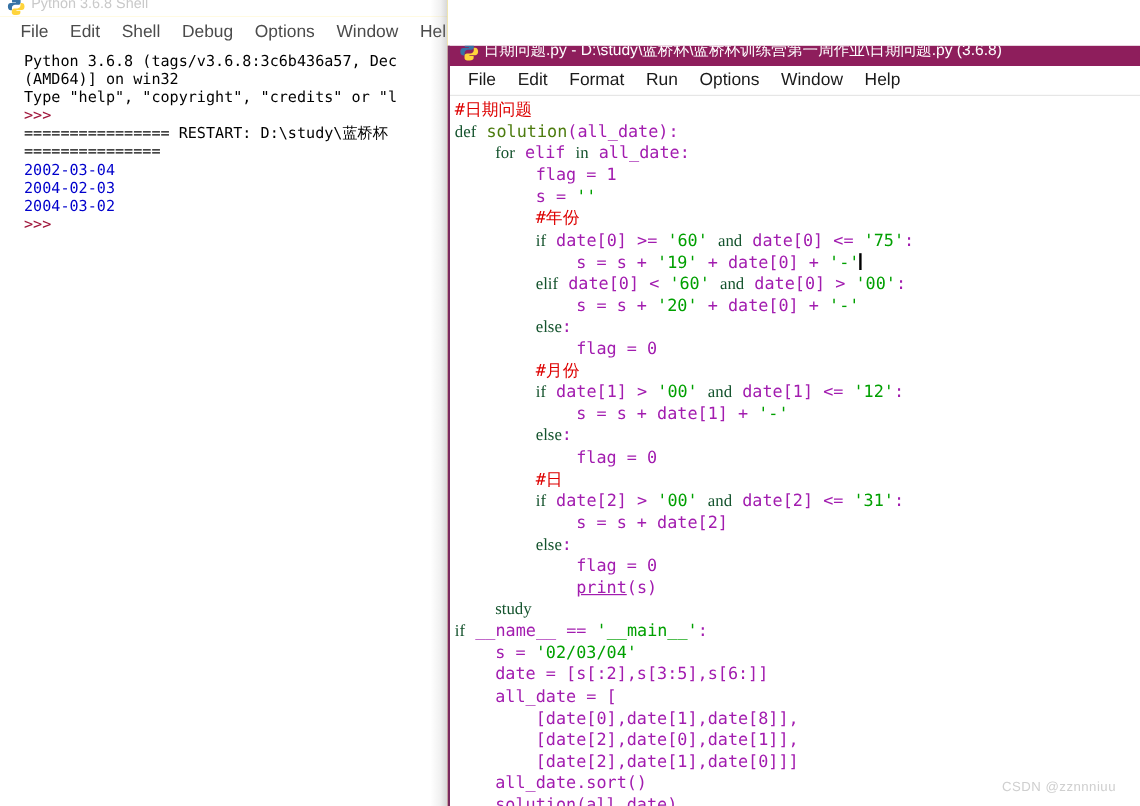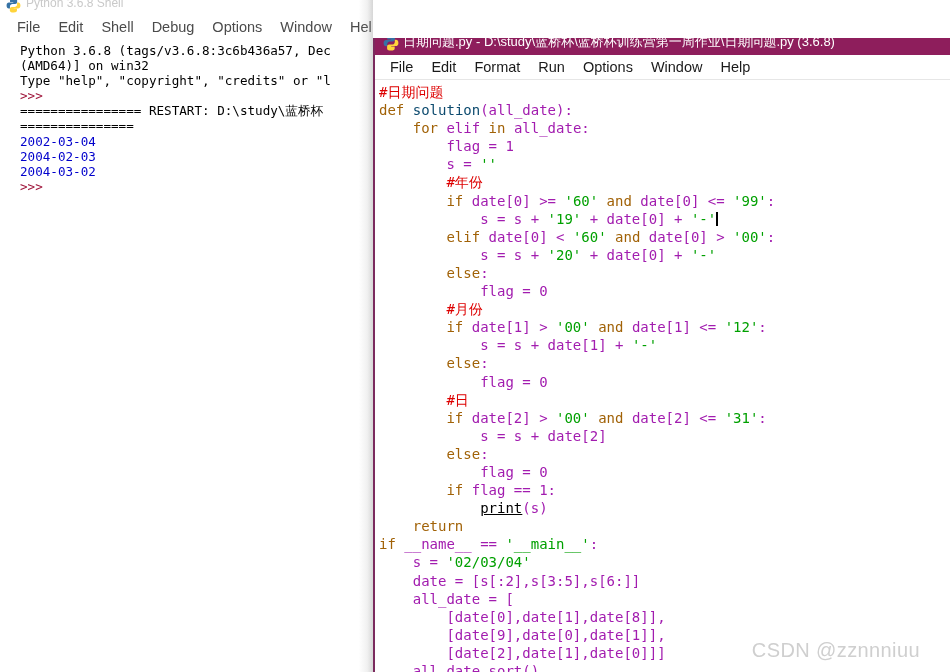--- a/index.html
+++ b/index.html
@@ -181,42 +181,42 @@
     box-sizing: border-box;
   }
   .code-line {
     font-family: "DejaVu Sans Mono", "Liberation Mono", monospace;
     font-size: 14px;
     line-height: 18.1px;
     white-space: pre;
     color: #000000;
     height: 18.1px;
   }
-  .tk-kw      { color: #a16207; }
-  .tk-def     { color: #0c4a6e; }
+  .tk-kw      { color: #14532d; font-family: Liberation Serif, serif; }
+  .tk-def     { color: #4d7c0f; }
   .tk-str     { color: #00a000; }
   .tk-cmt     { color: #dd0000; }
-  .tk-builtin { color: #000000; text-decoration: underline; }
+  .tk-builtin { color: #a21caf; text-decoration: underline; }
   .tk-plain   { color: #a21caf; }
 
   .caret {
     display: inline-block;
     width: 2px;
     height: 14px;
     background: #000000;
     vertical-align: -2px;
     margin-left: 0px;
   }
 
   
   .watermark {
     position: absolute;
-    right: 30px;
+    right: 20px;
     bottom: 10px;
-    font-size: 20px;
+    font-size: 11px;
     color: #cfcfcf;
     font-family: "Liberation Sans", sans-serif;
     white-space: nowrap;
     letter-spacing: 0.4px;
   }
 </style>
 </head>
 <body>
 
 <div id="root">
@@ -283,45 +283,44 @@
       <span class="menu-item">Help</span>
     </div>
 
     <div class="editor-body" id="editor-body">
         <div class="code-line"><span class="tk-cmt">#日期问题</span></div>
         <div class="code-line"><span class="tk-kw">def</span><span class="tk-plain"> </span><span class="tk-def">solution</span><span class="tk-plain">(all_date):</span></div>
         <div class="code-line"><span class="tk-plain">    </span><span class="tk-kw">for</span><span class="tk-plain"> elif </span><span class="tk-kw">in</span><span class="tk-plain"> all_date:</span></div>
         <div class="code-line"><span class="tk-plain">        flag = 1</span></div>
         <div class="code-line"><span class="tk-plain">        s = </span><span class="tk-str">''</span></div>
         <div class="code-line"><span class="tk-plain">        </span><span class="tk-cmt">#年份</span></div>
-        <div class="code-line"><span class="tk-plain">        </span><span class="tk-kw">if</span><span class="tk-plain"> date[0] &gt;= </span><span class="tk-str">'60'</span><span class="tk-plain"> </span><span class="tk-kw">and</span><span class="tk-plain"> date[0] &lt;= </span><span class="tk-str">'99'</span><span class="tk-plain">:</span></div>
+        <div class="code-line"><span class="tk-plain">        </span><span class="tk-kw">if</span><span class="tk-plain"> date[0] &gt;= </span><span class="tk-str">'60'</span><span class="tk-plain"> </span><span class="tk-kw">and</span><span class="tk-plain"> date[0] &lt;= </span><span class="tk-str">'75'</span><span class="tk-plain">:</span></div>
         <div class="code-line"><span class="tk-plain">            s = s + </span><span class="tk-str">'19'</span><span class="tk-plain"> + date[0] + </span><span class="tk-str">'-'</span><span class="caret"></span></div>
         <div class="code-line"><span class="tk-plain">        </span><span class="tk-kw">elif</span><span class="tk-plain"> date[0] &lt; </span><span class="tk-str">'60'</span><span class="tk-plain"> </span><span class="tk-kw">and</span><span class="tk-plain"> date[0] &gt; </span><span class="tk-str">'00'</span><span class="tk-plain">:</span></div>
         <div class="code-line"><span class="tk-plain">            s = s + </span><span class="tk-str">'20'</span><span class="tk-plain"> + date[0] + </span><span class="tk-str">'-'</span></div>
         <div class="code-line"><span class="tk-plain">        </span><span class="tk-kw">else</span><span class="tk-plain">:</span></div>
         <div class="code-line"><span class="tk-plain">            flag = 0</span></div>
         <div class="code-line"><span class="tk-plain">        </span><span class="tk-cmt">#月份</span></div>
         <div class="code-line"><span class="tk-plain">        </span><span class="tk-kw">if</span><span class="tk-plain"> date[1] &gt; </span><span class="tk-str">'00'</span><span class="tk-plain"> </span><span class="tk-kw">and</span><span class="tk-plain"> date[1] &lt;= </span><span class="tk-str">'12'</span><span class="tk-plain">:</span></div>
         <div class="code-line"><span class="tk-plain">            s = s + date[1] + </span><span class="tk-str">'-'</span></div>
         <div class="code-line"><span class="tk-plain">        </span><span class="tk-kw">else</span><span class="tk-plain">:</span></div>
         <div class="code-line"><span class="tk-plain">            flag = 0</span></div>
         <div class="code-line"><span class="tk-plain">        </span><span class="tk-cmt">#日</span></div>
         <div class="code-line"><span class="tk-plain">        </span><span class="tk-kw">if</span><span class="tk-plain"> date[2] &gt; </span><span class="tk-str">'00'</span><span class="tk-plain"> </span><span class="tk-kw">and</span><span class="tk-plain"> date[2] &lt;= </span><span class="tk-str">'31'</span><span class="tk-plain">:</span></div>
         <div class="code-line"><span class="tk-plain">            s = s + date[2]</span></div>
         <div class="code-line"><span class="tk-plain">        </span><span class="tk-kw">else</span><span class="tk-plain">:</span></div>
         <div class="code-line"><span class="tk-plain">            flag = 0</span></div>
-        <div class="code-line"><span class="tk-plain">        </span><span class="tk-kw">if</span><span class="tk-plain"> flag == 1:</span></div>
         <div class="code-line"><span class="tk-plain">            </span><span class="tk-builtin">print</span><span class="tk-plain">(s)</span></div>
-        <div class="code-line"><span class="tk-plain">    </span><span class="tk-kw">return</span></div>
+        <div class="code-line"><span class="tk-plain">    </span><span class="tk-kw">study</span></div>
         <div class="code-line"><span class="tk-kw">if</span><span class="tk-plain"> __name__ == </span><span class="tk-str">'__main__'</span><span class="tk-plain">:</span></div>
         <div class="code-line"><span class="tk-plain">    s = </span><span class="tk-str">'02/03/04'</span></div>
         <div class="code-line"><span class="tk-plain">    date = [s[:2],s[3:5],s[6:]]</span></div>
         <div class="code-line"><span class="tk-plain">    all_date = [</span></div>
         <div class="code-line"><span class="tk-plain">        [date[0],date[1],date[8]],</span></div>
-        <div class="code-line"><span class="tk-plain">        [date[9],date[0],date[1]],</span></div>
+        <div class="code-line"><span class="tk-plain">        [date[2],date[0],date[1]],</span></div>
         <div class="code-line"><span class="tk-plain">        [date[2],date[1],date[0]]]</span></div>
         <div class="code-line"><span class="tk-plain">    all_date.sort()</span></div>
         <div class="code-line"><span class="tk-plain">    solution(all_date)</span></div>
       </div>
   </div>
 
   <div class="watermark">CSDN @zznnniuu</div>
 
 </div>
 

